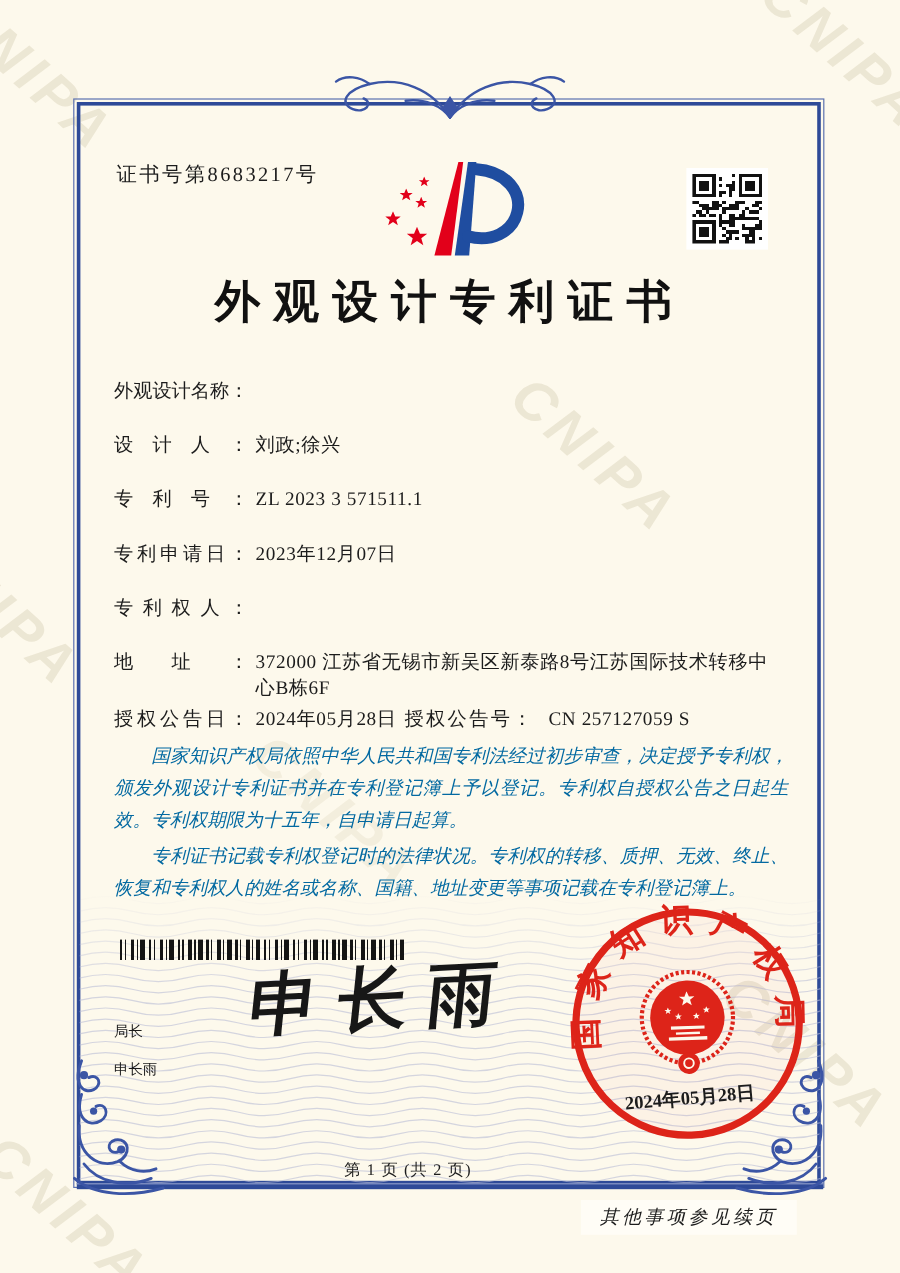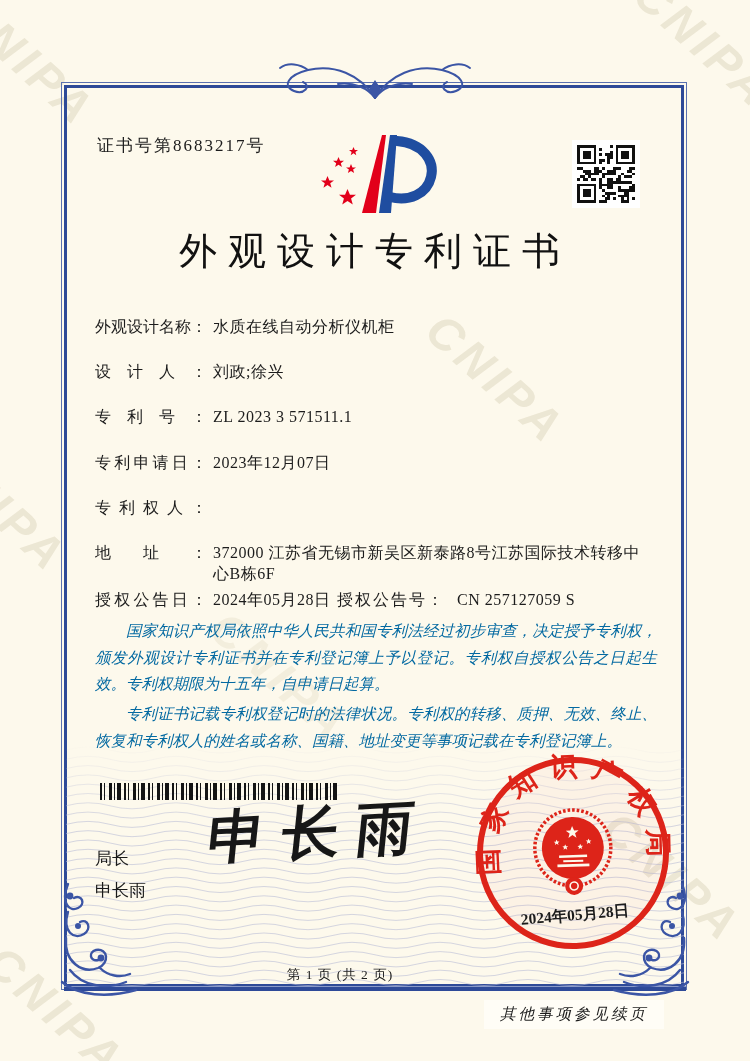--- a/index.html
+++ b/index.html
@@ -38,21 +38,21 @@
     position:absolute;left:66px;top:744px;width:618px;height:242px;
     -webkit-mask-image:linear-gradient(to bottom,transparent 0,#000 80px);
     mask-image:linear-gradient(to bottom,transparent 0,#000 80px);
   }
   
   .cert-no{position:absolute;left:97px;top:134px;font-size:17px;letter-spacing:2px}
   .qr{position:absolute;left:572px;top:140px;width:68px;height:68px;background:#fff;padding:5px;box-sizing:border-box}
   .logo{position:absolute;left:320px;top:131px}
   .title{
     position:absolute;left:0;top:226px;width:750px;text-align:center;
-    font-size:38px;font-weight:400;letter-spacing:11px;color:#111;
+    font-size:38px;font-weight:700;letter-spacing:11px;color:#111;
   }
   
   .fields{position:absolute;left:95px;top:316px;width:560px;font-size:16px}
   .frow{position:absolute;left:0;width:560px;display:flex;align-items:flex-start;line-height:21px}
   .f-label{
     display:inline-flex;justify-content:space-between;
     width:112px;flex:0 0 112px;letter-spacing:0;
   }
   .f-label.narrow{width:106px;flex:0 0 106px}
   .f-value{margin-left:6px;letter-spacing:.5px}
@@ -67,21 +67,21 @@
     position:absolute;left:100px;top:783px;width:240px;height:17px;
     background:
       repeating-linear-gradient(90deg,
         #141414 0 2px,transparent 2px 4px,
         #141414 4px 5px,transparent 5px 9px,
         #141414 9px 12px,transparent 12px 14px,
         #141414 14px 15px,transparent 15px 17px,
         #141414 17px 21px,transparent 21px 24px);
   }
   .officer{position:absolute;left:95px;top:843px;font-family:"Liberation Sans","DejaVu Sans",sans-serif;
-    font-size:17px;line-height:32px;color:#1a1a1a}
+    font-size:12px;line-height:32px;color:#1a1a1a}
   .signature{
     position:absolute;left:208px;top:800px;font-size:58px;font-weight:700;
     letter-spacing:16px;color:#171717;
     transform:rotate(-3deg) skewX(-9deg);transform-origin:left center;
   }
   .seal{position:absolute;left:470px;top:750px;transform:rotate(-2deg)}
   
   .page-no{position:absolute;left:0;top:966px;width:680px;text-align:center;font-size:13.5px;letter-spacing:1px}
   .footer-note{
     position:absolute;left:0;top:1000px;width:664px;text-align:right;
@@ -338,21 +338,20 @@
   <div class="frow" style="top:0">
     <span class="f-label">
         <span>外</span>
         <span>观</span>
         <span>设</span>
         <span>计</span>
         <span>名</span>
         <span>称</span>
         <span>：</span>
       </span>
-    <span class="f-value">水质在线自动分析仪机柜</span>
   </div>
   <div class="frow" style="top:45px">
     <span class="f-label">
         <span>设</span>
         <span>计</span>
         <span>人</span>
         <span>：</span>
       </span>
     <span class="f-value">刘政;徐兴</span>
   </div>

